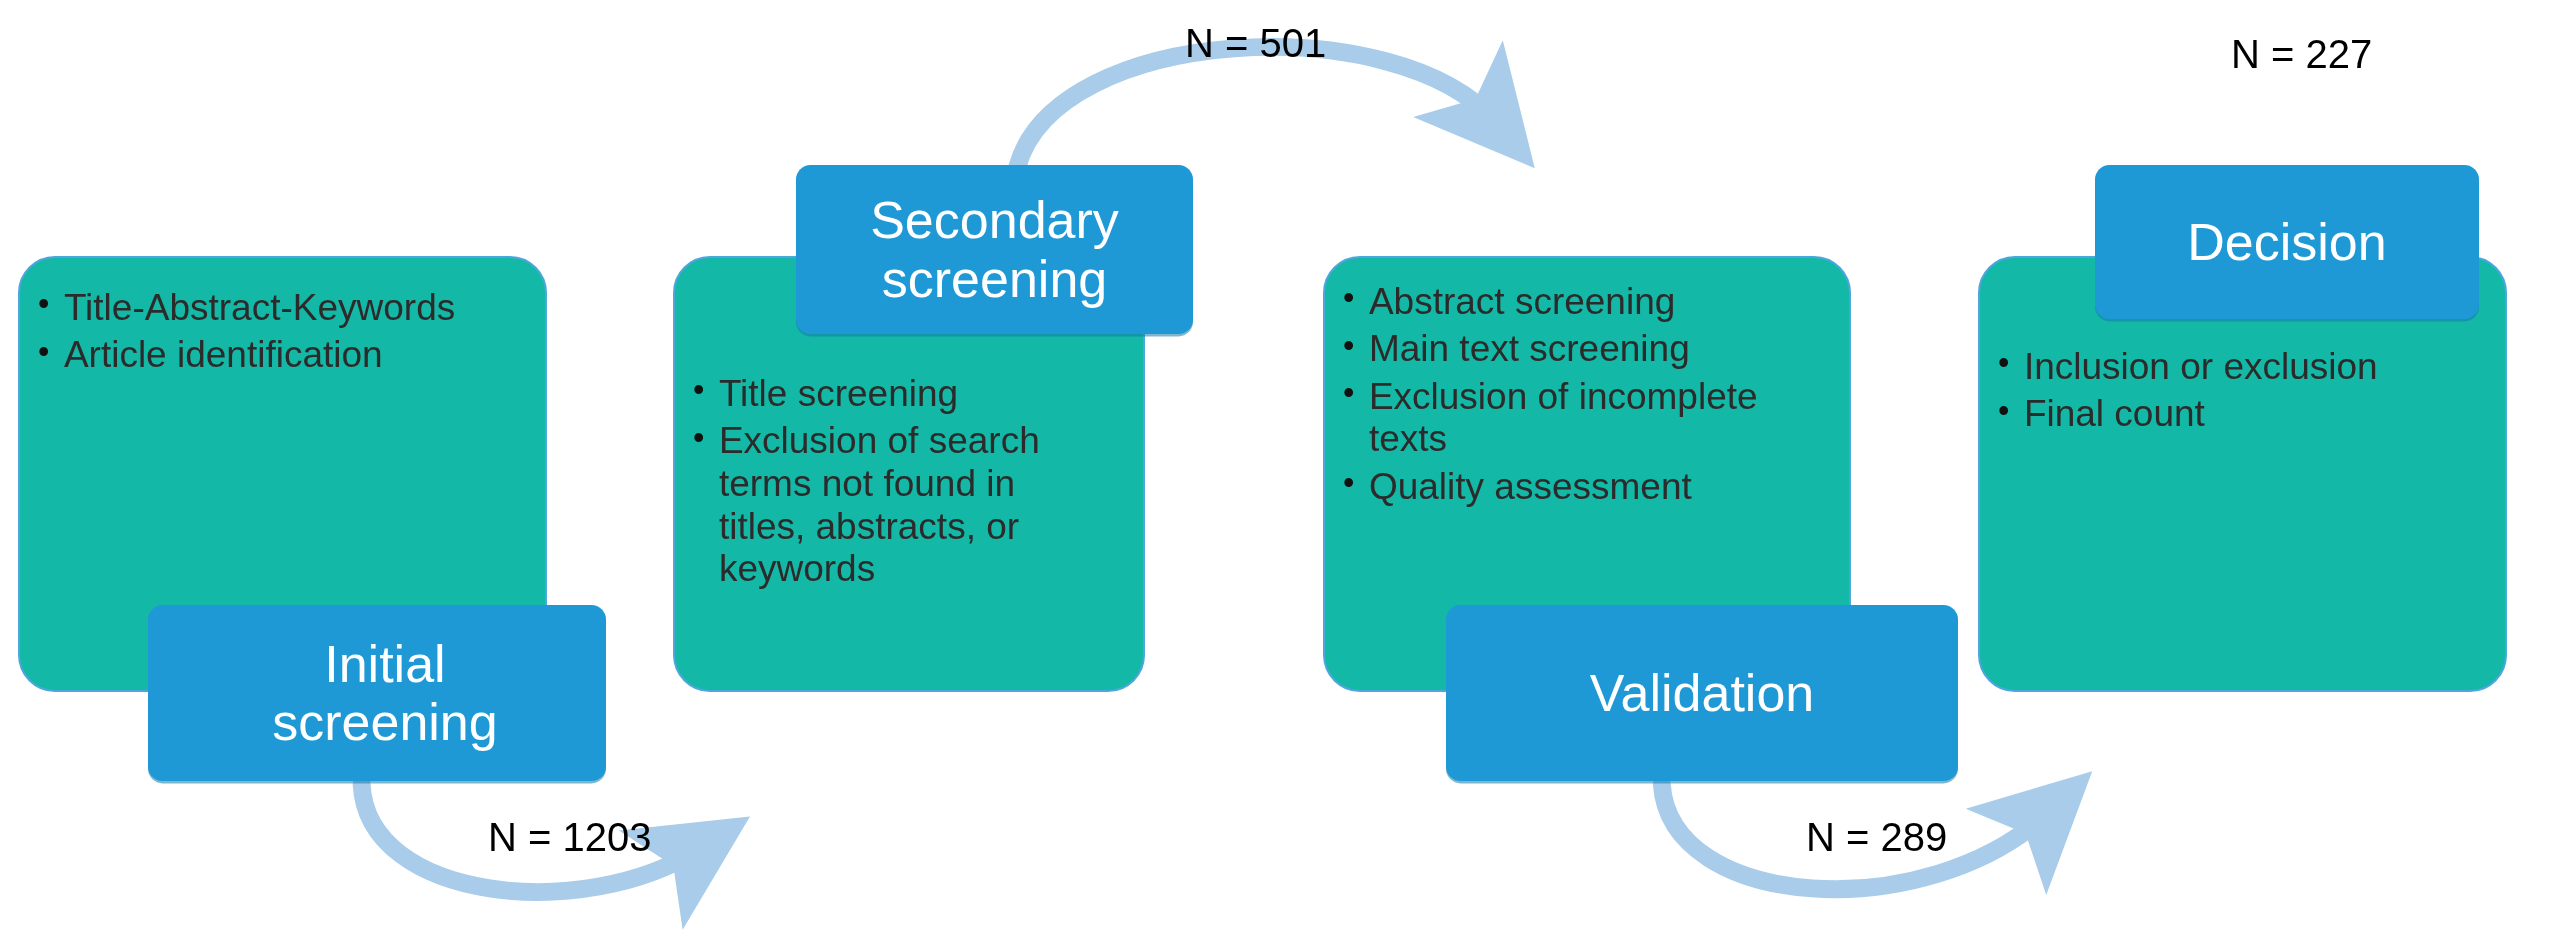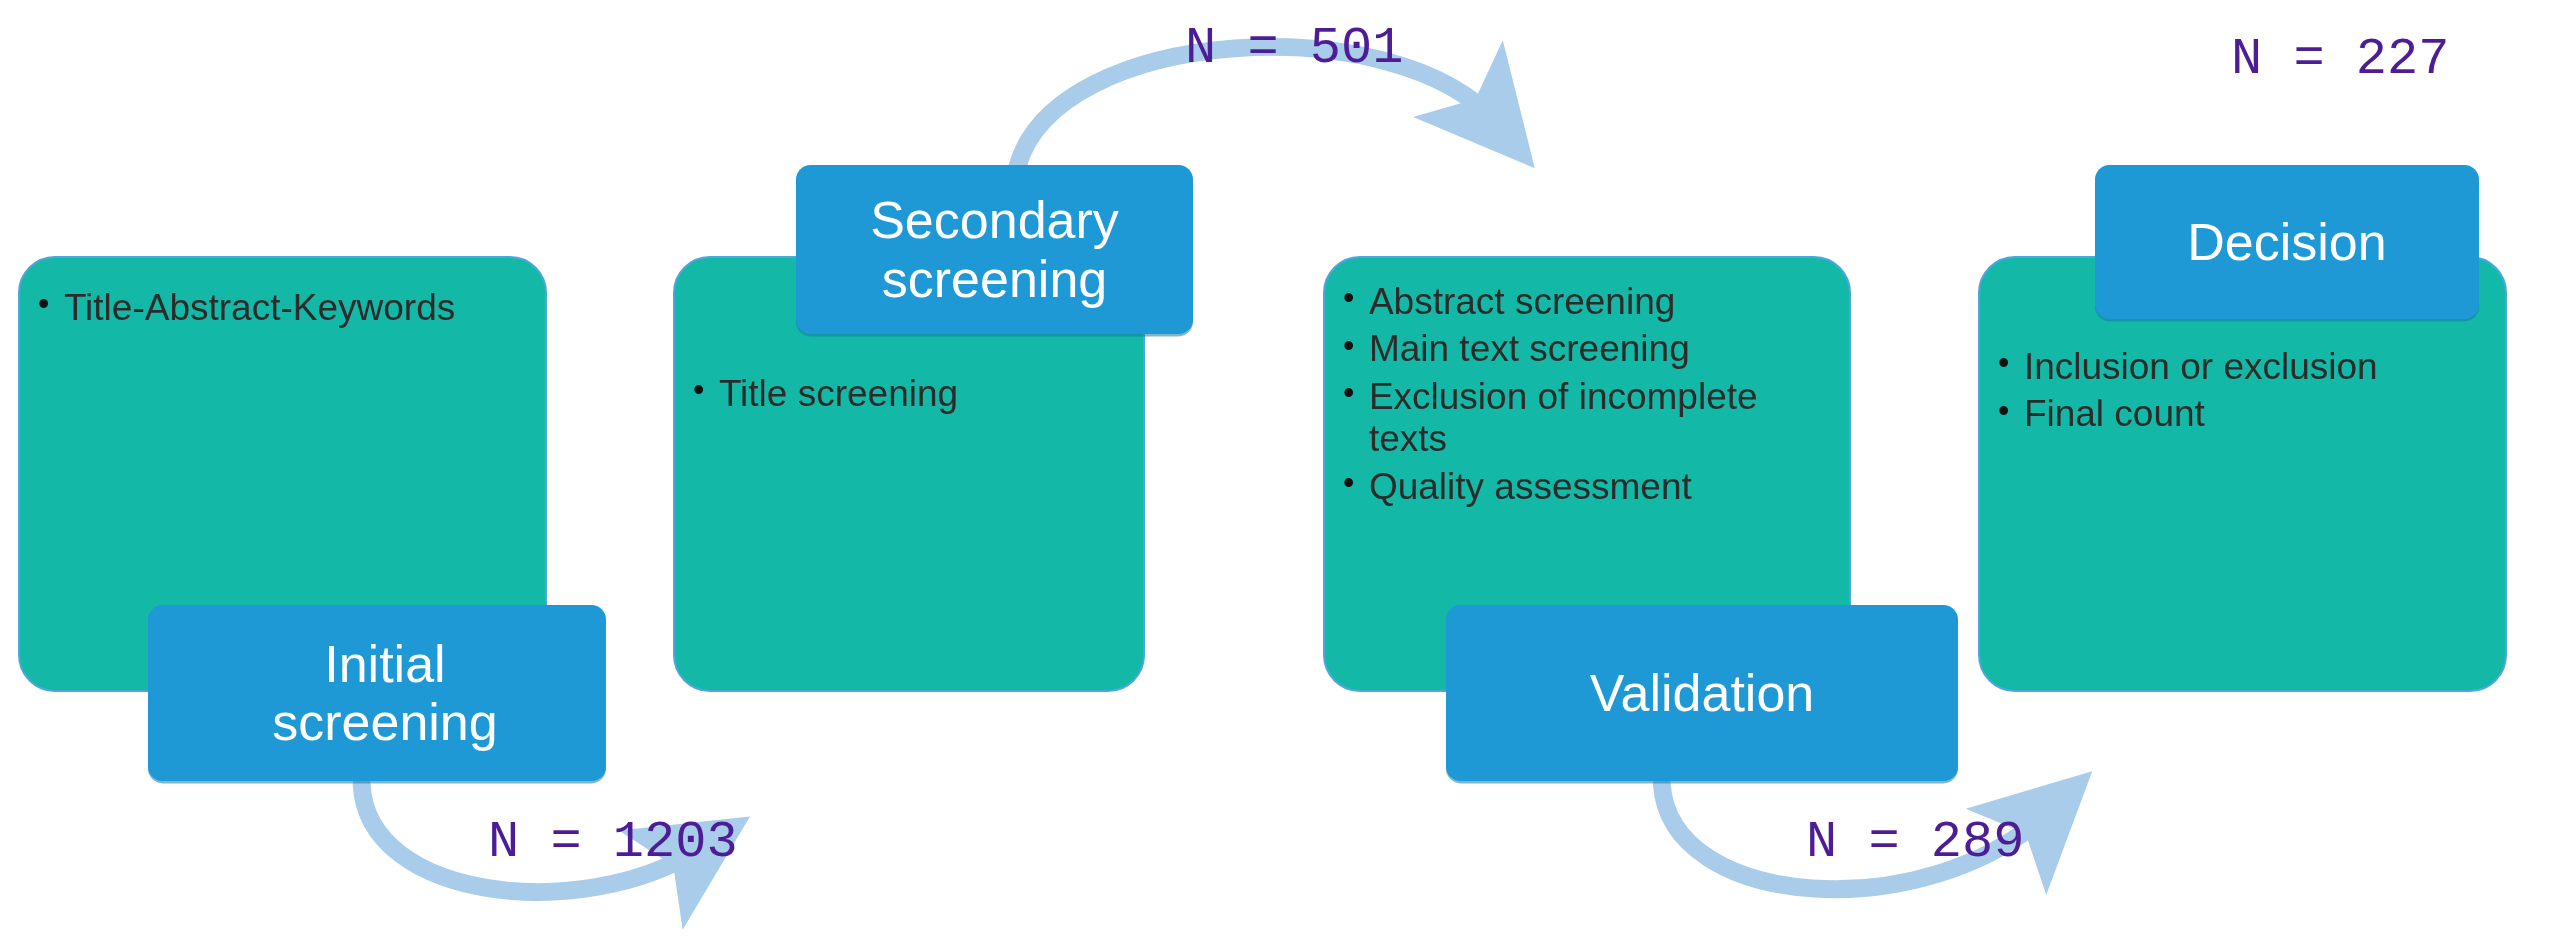--- a/index.html
+++ b/index.html
@@ -77,26 +77,26 @@
     text-align: center;
     z-index: 3;
     font-family: "Liberation Sans", sans-serif;
     box-shadow: 0 2.4px 0 0 rgba(20,120,170,0.55);
     padding: 3.3px 8.1px;
   }
 
   
   .n-label {
     position: absolute;
-    color: #4c1d95;
-    font-size: 52px;
+    color: #000000;
+    font-size: 40px;
     line-height: 1;
     white-space: nowrap;
     z-index: 4;
-    font-family: Liberation Mono, monospace;
+    font-family: Liberation Sans, sans-serif;
   }
 </style>
 </head>
 <body>
 
 <div id="stage">
 
   <svg id="arrows" viewBox="0 0 3170 1154" width="2576" height="938" xmlns="http://www.w3.org/2000/svg">
     <defs>
       <marker id="ah" markerWidth="7" markerHeight="7" refX="3.2" refY="3.5" orient="auto" markerUnits="strokeWidth">
@@ -107,31 +107,33 @@
     <path d="M 445 965 C 452 1110, 720 1135, 860 1045" fill="none" stroke="#A8CCE9" stroke-width="22" stroke-linecap="round" marker-end="url(#ah)"></path>
 
     <path d="M 1252 205 C 1300 30, 1720 10, 1840 150" fill="none" stroke="#A8CCE9" stroke-width="22" stroke-linecap="round" marker-end="url(#ah)"></path>
 
     <path d="M 2045 965 C 2055 1120, 2370 1140, 2520 1000" fill="none" stroke="#A8CCE9" stroke-width="22" stroke-linecap="round" marker-end="url(#ah)"></path>
   </svg>
 
   <div class="card" style="left:18px; top:256px; width:529px; height:436px;">
     <ul style="margin:29px 24.4px 0 11.4px;">
       <li>Title-Abstract-Keywords</li>
+      <li>Article identification</li>
     </ul>
   </div>
 
   <div class="stage-label" style="left:148px; top:605px; width:458px; height:176px; flex-direction:column;padding-left:24px;">
     <span>Initial</span>
     <span>screening</span>
   </div>
 
   <div class="card" style="left:673px; top:256px; width:472px; height:436px;">
     <ul style="margin:115px 32.5px 0 11.4px;">
       <li>Title screening</li>
+      <li>Exclusion of search terms not found in titles, abstracts, or keywords</li>
     </ul>
   </div>
 
   <div class="stage-label" style="left:796px; top:165px; width:397px; height:169px; flex-direction:column;">
     <span>Secondary</span>
     <span>screening</span>
   </div>
 
   <div class="card" style="left:1323px; top:256px; width:528px; height:436px;">
     <ul style="margin:23px 24.4px 0 11.4px;">

